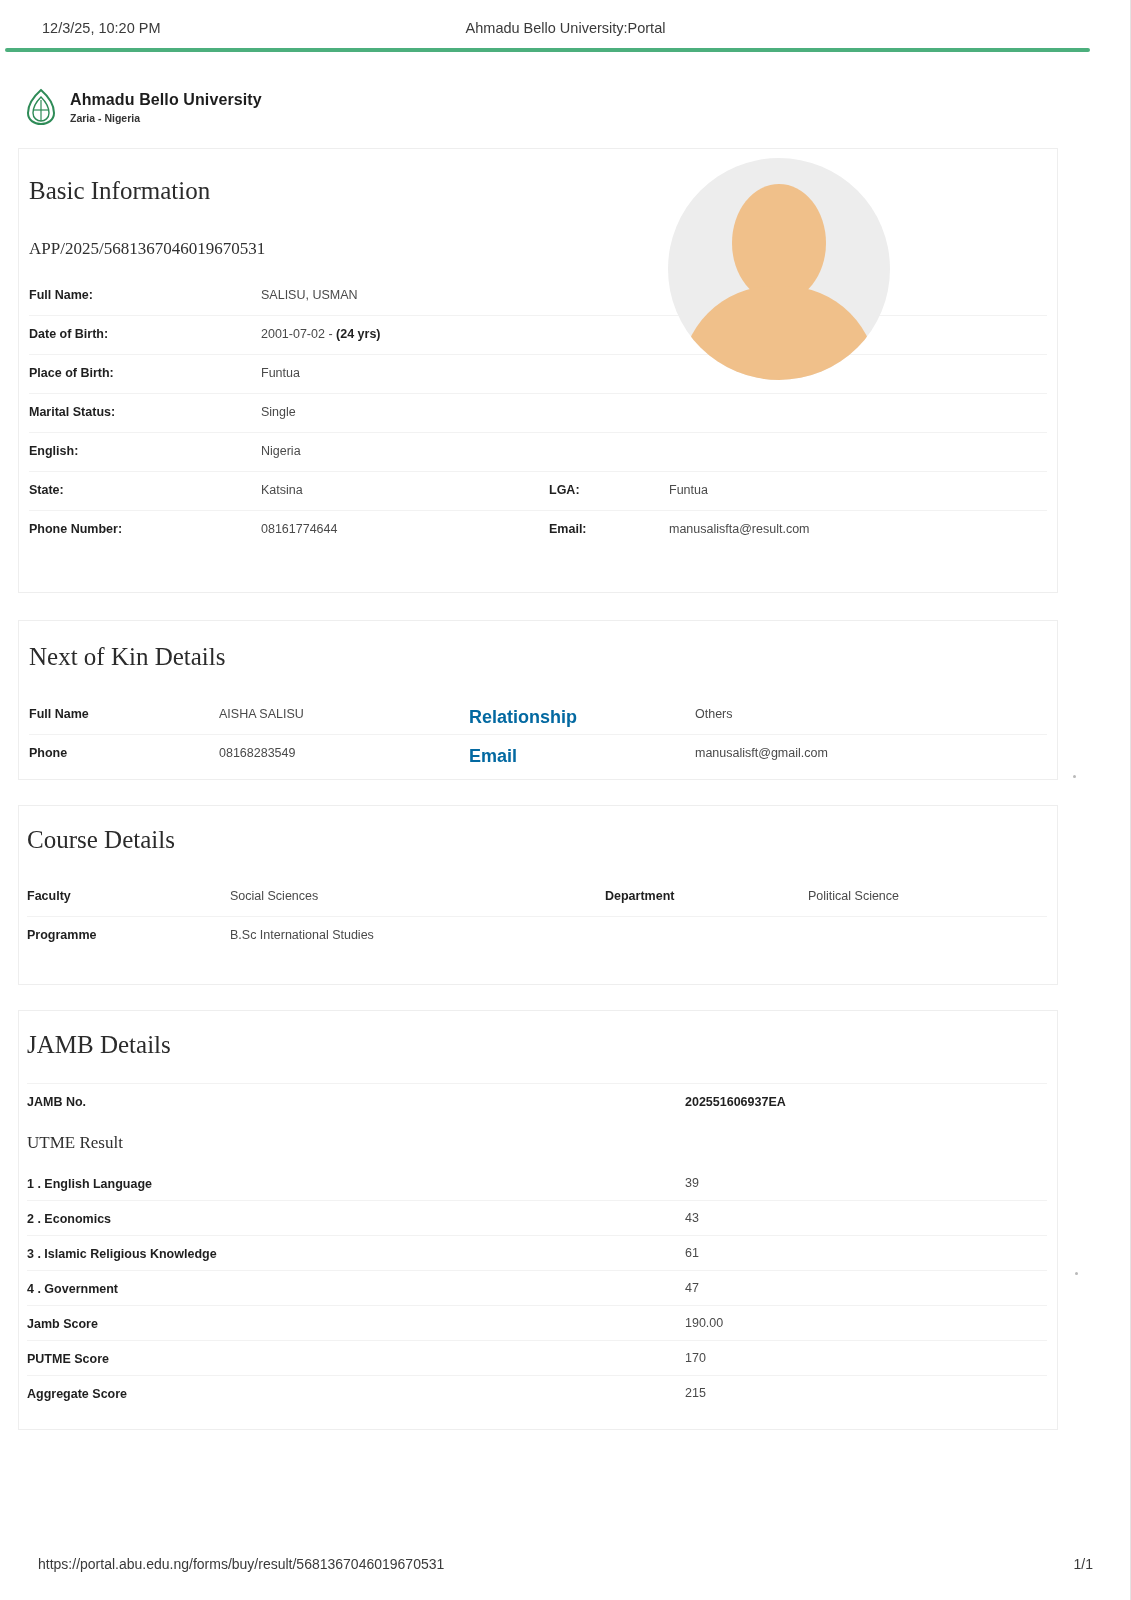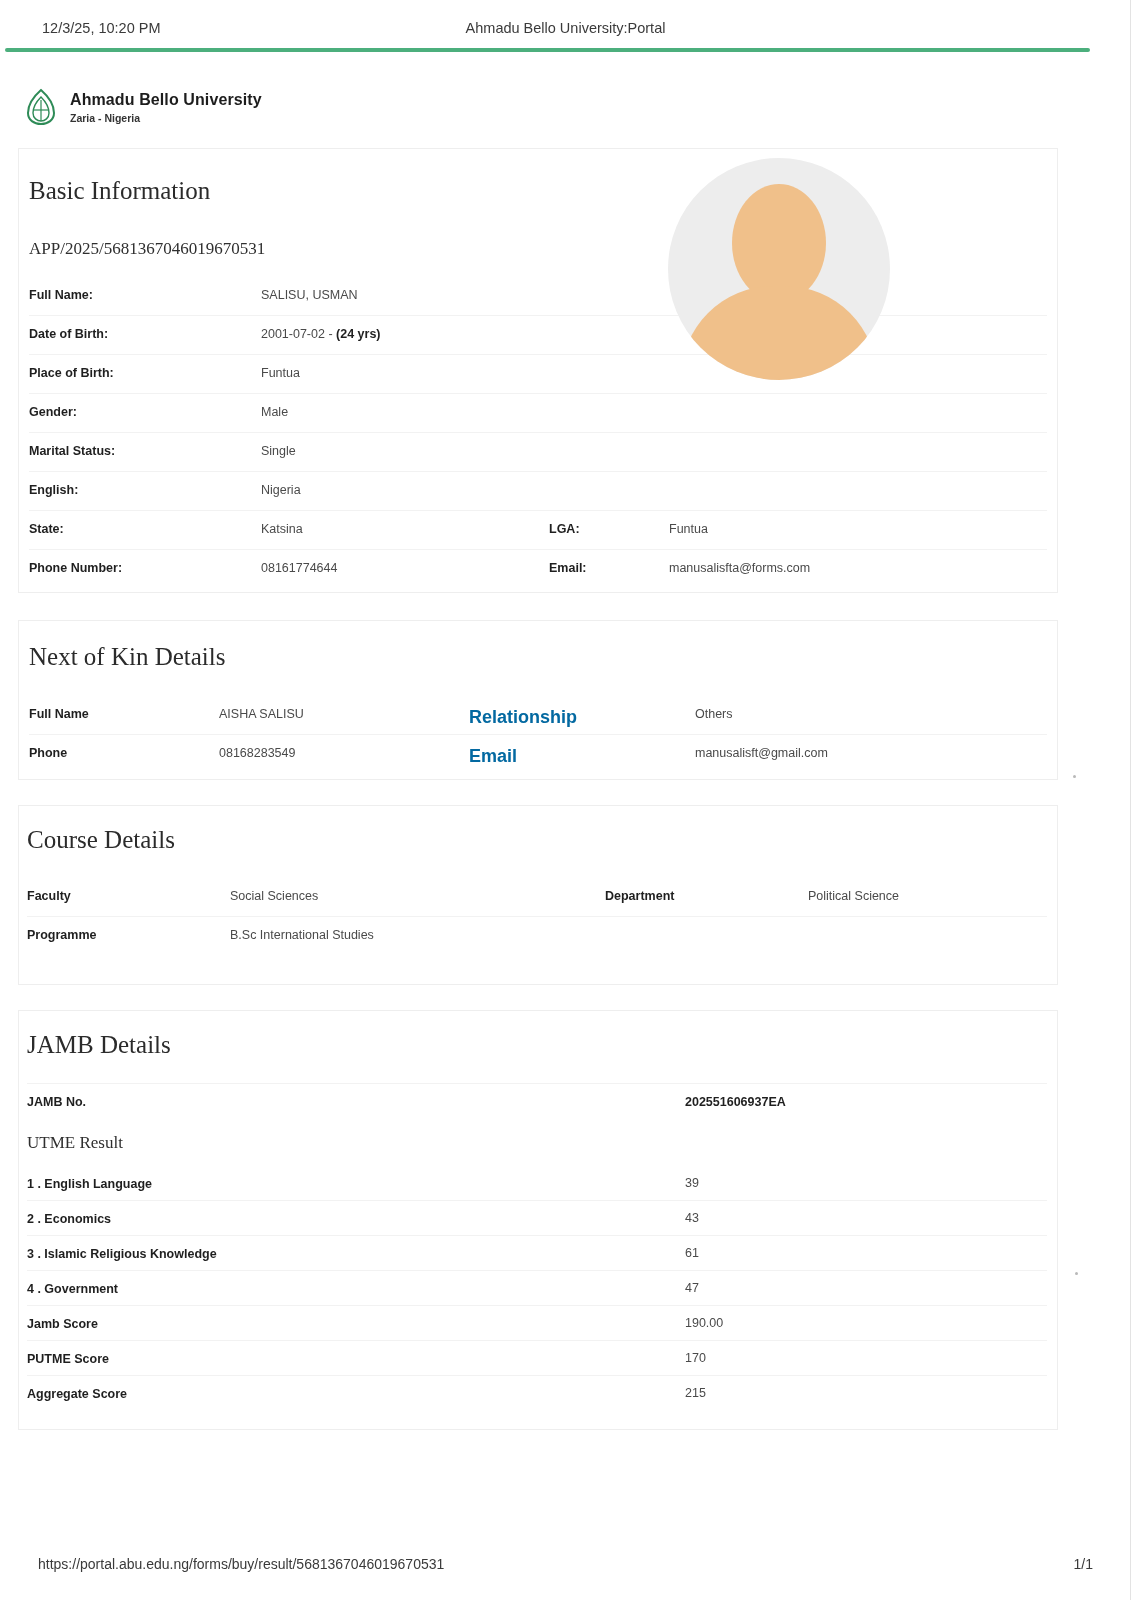--- a/index.html
+++ b/index.html
@@ -272,42 +272,38 @@
         <div class="lbl">Date of Birth:</div>
         <div class="val">
           <span>2001-07-02 - </span><b>(24 yrs)</b>
         </div>
       </div>
       <div class="row">
         <div class="lbl">Place of Birth:</div>
         <div class="val">Funtua</div>
       </div>
       <div class="row">
-        <div class="lbl">Gender:</div>
-        <div class="val">Male</div>
-      </div>
-      <div class="row">
         <div class="lbl">Marital Status:</div>
         <div class="val">Single</div>
       </div>
       <div class="row">
         <div class="lbl">English:</div>
         <div class="val">Nigeria</div>
       </div>
       <div class="row">
         <div class="lbl">State:</div>
         <div class="val">Katsina</div>
         <div class="lbl2">LGA:</div>
         <div class="val2">Funtua</div>
       </div>
       <div class="row">
         <div class="lbl">Phone Number:</div>
         <div class="val">08161774644</div>
         <div class="lbl2">Email:</div>
-        <div class="val2">manusalisfta@forms.com</div>
+        <div class="val2">manusalisfta@result.com</div>
       </div>
     </div>
   </div>
 
   <div class="avatar">
     <div class="head"></div>
     <div class="body"></div>
   </div>
 
   <div class="card" id="kin-card">

